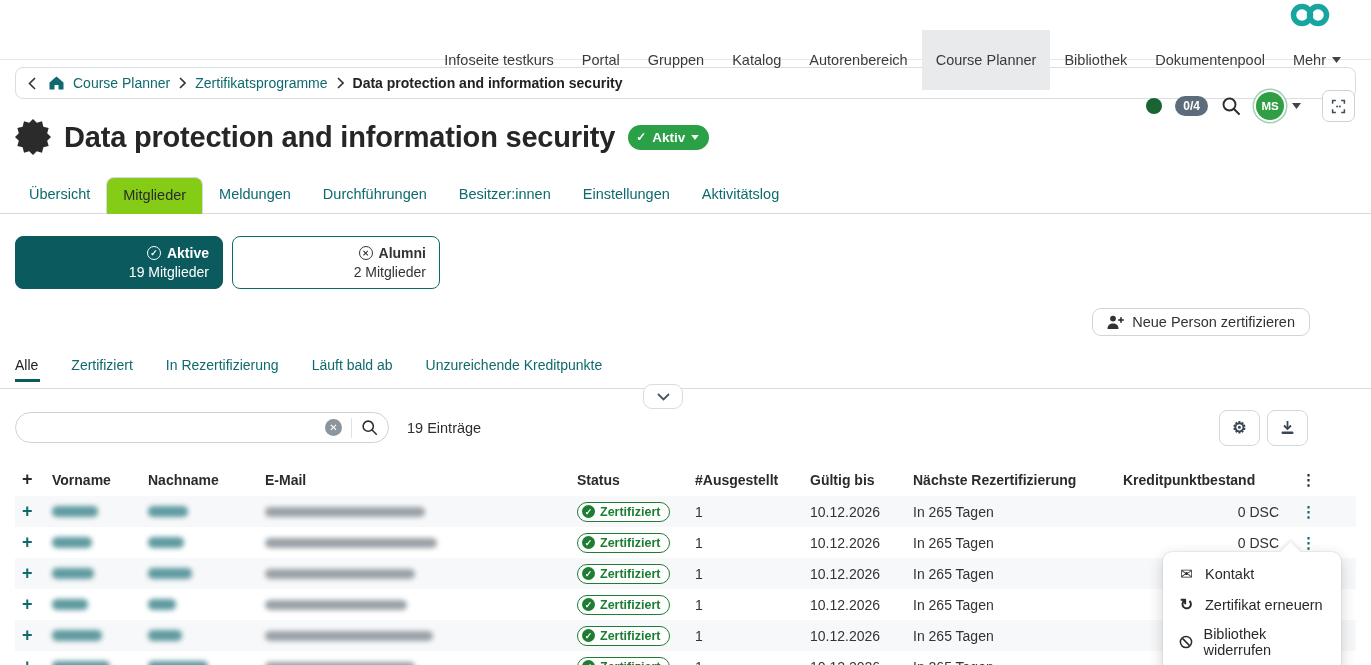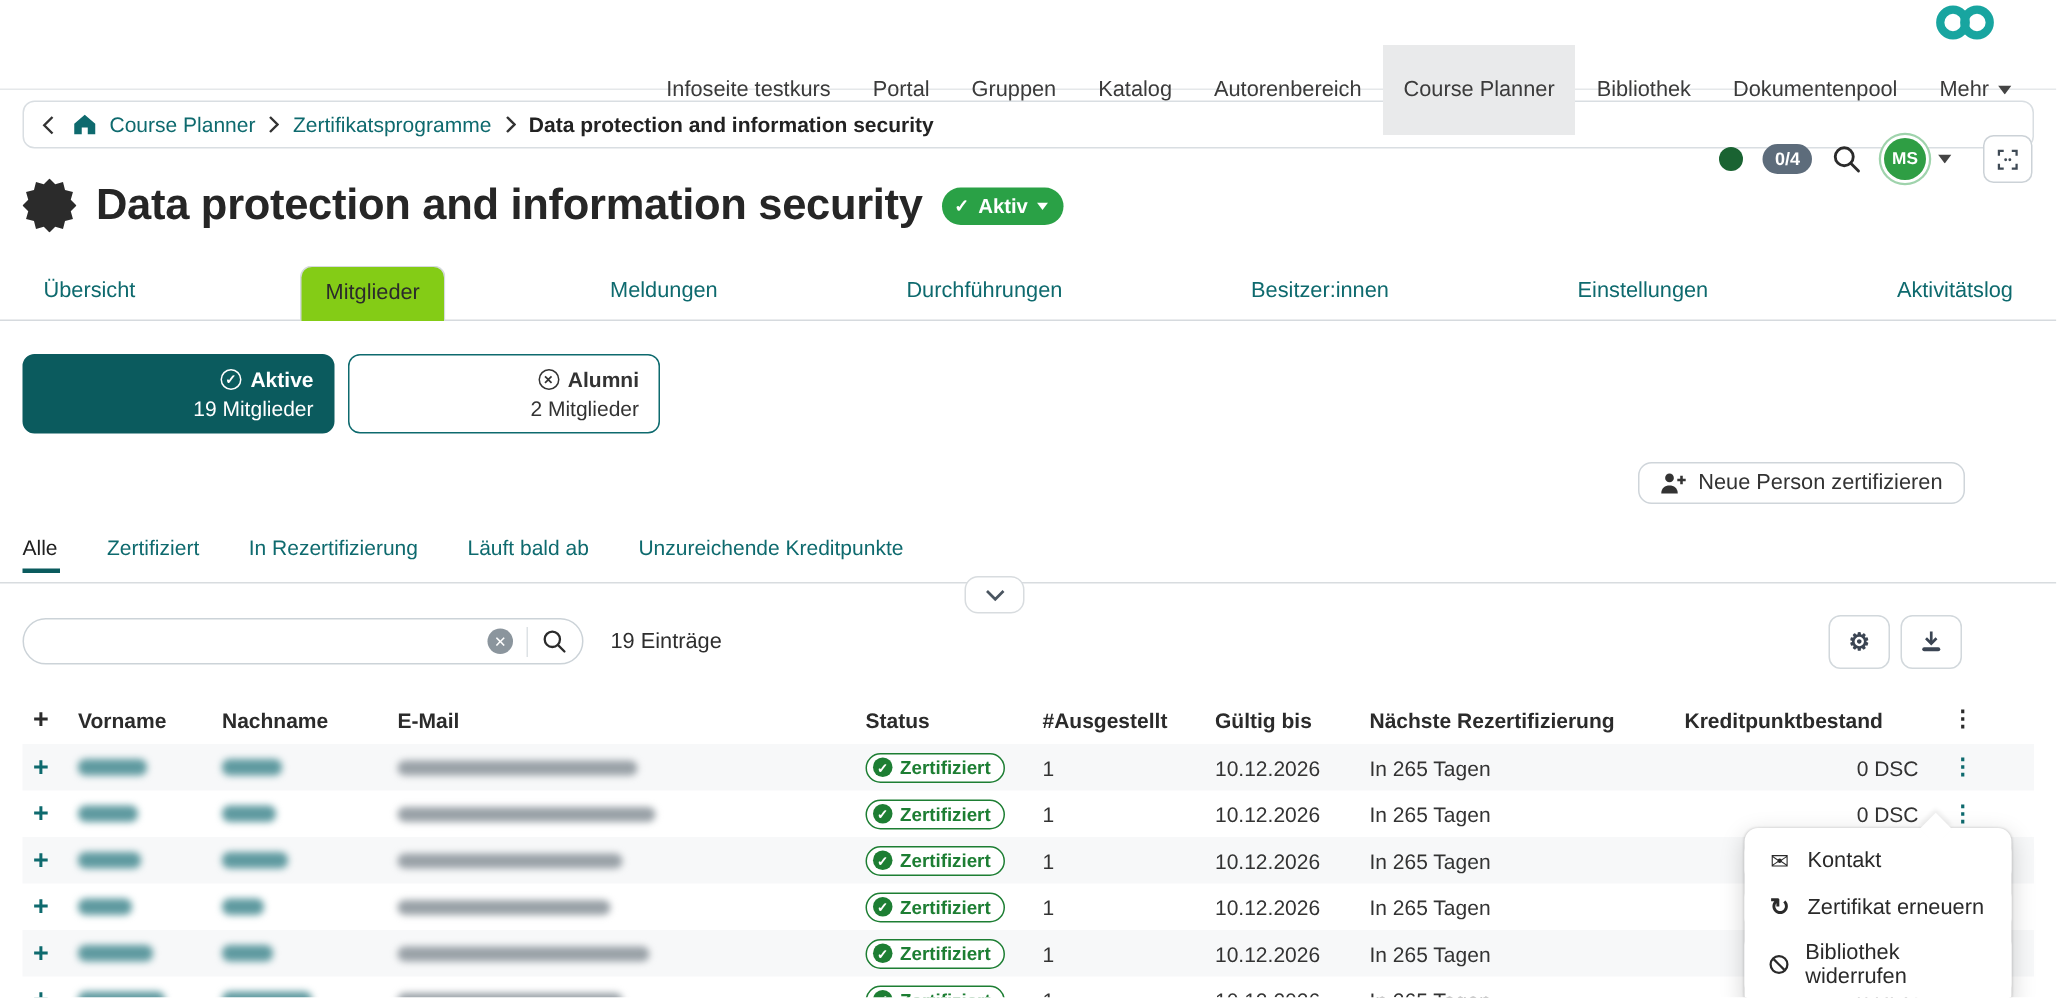--- a/index.html
+++ b/index.html
@@ -32,21 +32,21 @@
   .crumb-sep{display:flex;align-items:center;}
 
   
   .title-row{margin:16px 15px 0;display:flex;align-items:center;gap:13px;height:44px;}
   .page-title{font-size:29px;font-weight:700;color:#262626;margin:0;letter-spacing:-.2px;}
   .status-pill{background:#2aa146;color:#fff;border-radius:14px;height:25px;padding:0 10px 0 8px;
                display:flex;align-items:center;gap:6px;font-size:13.5px;font-weight:700;cursor:pointer;}
   .status-check{font-size:12px;}
 
   
-  .tabs{margin-top:18px;padding:0 13px;display:flex;border-bottom:1px solid #d6dade;justify-content:space-between;}
+  .tabs{margin-top:18px;padding:0 13px;display:flex;border-bottom:1px solid #d6dade;}
   .tab{padding:9px 16px 10px;font-size:14.5px;color:#0e6a6e;cursor:pointer;white-space:nowrap;}
   .tab.active{background:#84cc16;border:1px solid #d6dade;border-bottom:none;border-radius:8px 8px 0 0;
               color:#2b2b2b;margin-bottom:-1px;padding-bottom:11px;}
 
   
   .cards{margin:22px 15px 0;display:flex;gap:9px;}
   .stat-card{width:208px;height:53px;border:1px solid #0e6a6e;border-radius:8px;background:#fff;
              display:flex;flex-direction:column;align-items:flex-end;justify-content:center;
              padding:0 13px;box-sizing:border-box;cursor:pointer;}
   .stat-card.active{background:#0b5b5e;border-color:#0b5b5e;color:#fff;}

